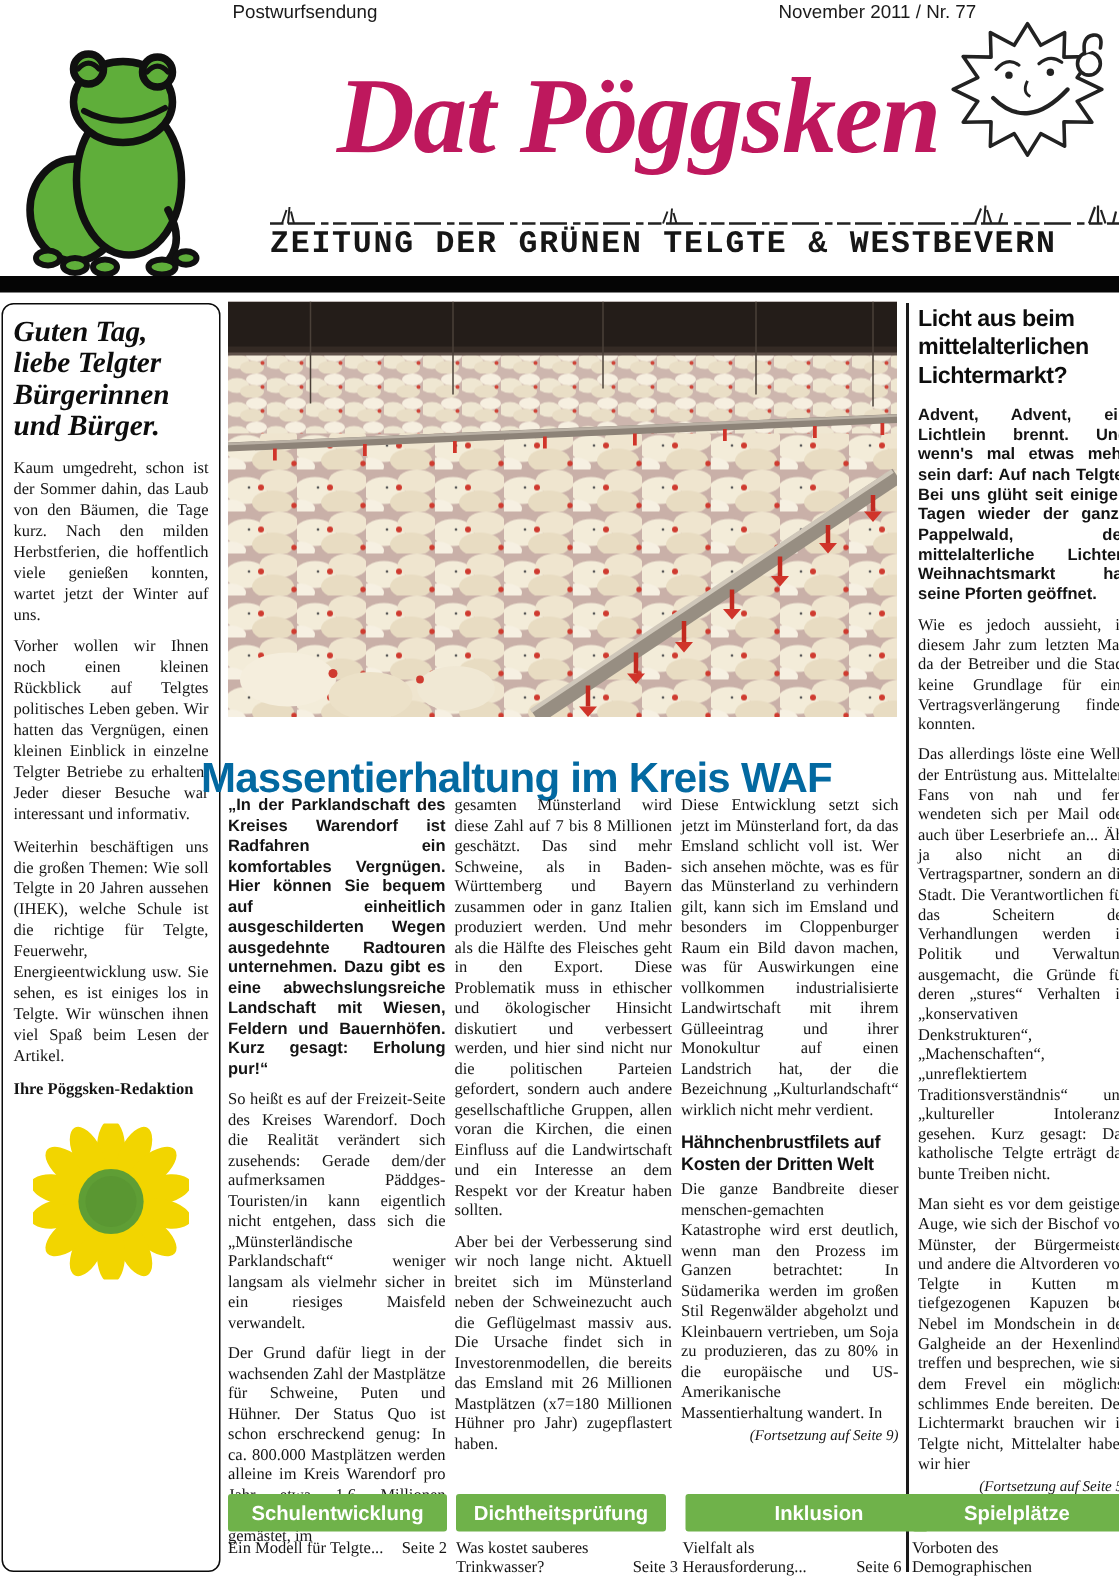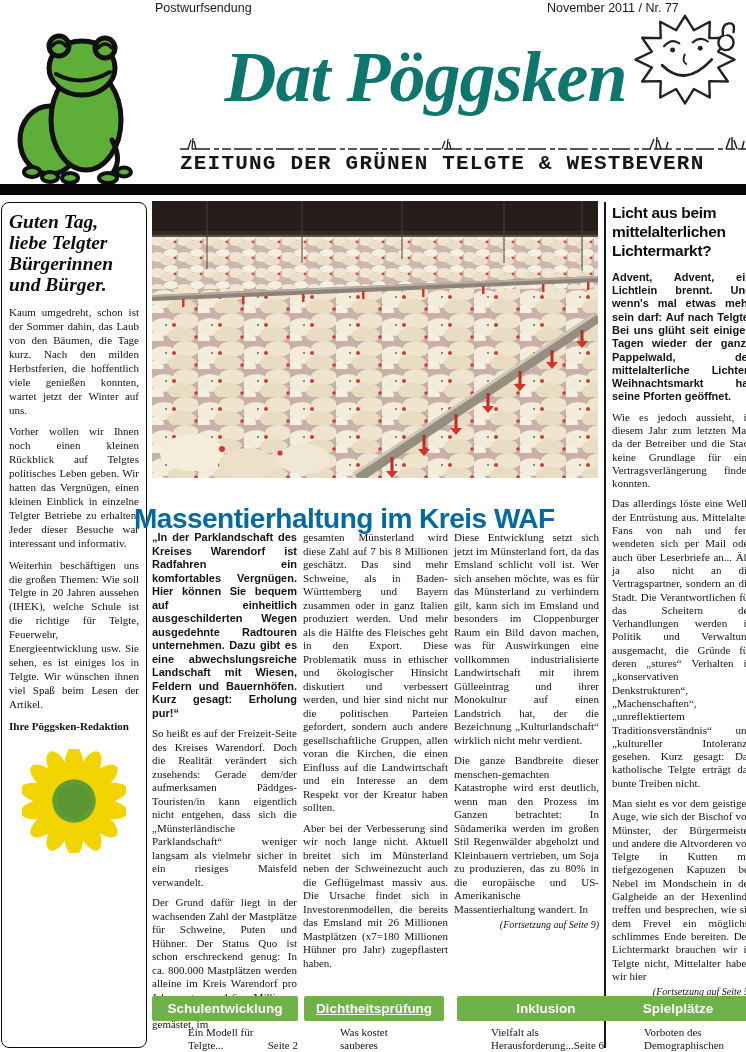--- a/index.html
+++ b/index.html
@@ -6,21 +6,21 @@
   body{
     position:relative;width:746px;height:1052px;background:#fff;overflow:hidden;
     font-family:"Liberation Serif", serif;color:#141414;
   }
   .abs{position:absolute;}
   
   .small-label{font-family:"Liberation Sans",sans-serif;font-size:12.5px;color:#1a1a1a;}
   .masthead-title{
     left:168px;top:40px;width:515px;text-align:center;
     font-family:"Liberation Serif",serif;font-weight:bold;font-style:italic;
-    font-size:72px;line-height:1.05;color:#0f766e;letter-spacing:-1px;white-space:nowrap;
+    font-size:72px;line-height:1.05;color:#be185d;letter-spacing:-1px;white-space:nowrap;
   }
   .masthead-subtitle{
     left:180px;top:152px;width:566px;text-align:left;
     font-family:Liberation Mono, monospace;font-weight:bold;font-size:21px;
     letter-spacing:1.2px;color:#161616;white-space:nowrap;
   }
   .topbar{left:0;top:184px;width:746px;height:11px;background:#050505;}
   
   .edit-box{
     left:1px;top:202px;width:146px;height:846px;box-sizing:border-box;
@@ -60,28 +60,28 @@
   
   .teaser-btn{
     top:996px;height:25px;display:flex;align-items:center;justify-content:center;
     background:#6fb24a;color:#fff;font-family:"Liberation Sans",sans-serif;
     font-weight:bold;font-size:13.5px;border-radius:2px;cursor:pointer;
   }
   .teaser-txt{
     top:1026px;display:flex;justify-content:space-between;align-items:flex-end;
     font-size:11px;line-height:13px;
   }
-  .teaser-txt .t{max-width:72%;margin-left:36px;}
+  .teaser-txt .t{max-width:72%;}
   .teaser-txt .pg{white-space:nowrap;}
 </style>
 </head>
 <body>
 
 <div class="abs small-label" style="left:155px;top:1px;">Postwurfsendung</div>
-<div class="abs small-label" style="left:547px;top:1px;">November 2011 / Nr. 77</div>
+<div class="abs small-label" style="left:519px;top:1px;">November 2011 / Nr. 77</div>
 
 <svg class="abs" style="left:12px;top:22px;" width="124" height="162" viewBox="0 0 124 162">
   <ellipse cx="38" cy="118" rx="30" ry="34" fill="#5fae3a" stroke="#101010" stroke-width="5"></ellipse>
   <ellipse cx="74" cy="98" rx="35" ry="50" fill="#5fae3a" stroke="#101010" stroke-width="5"></ellipse>
   <ellipse cx="70" cy="46" rx="33" ry="27" fill="#5fae3a" stroke="#101010" stroke-width="5"></ellipse>
   <circle cx="47" cy="24" r="10" fill="#5fae3a" stroke="#101010" stroke-width="5"></circle>
   <circle cx="93" cy="26" r="10" fill="#5fae3a" stroke="#101010" stroke-width="5"></circle>
   <path d="M40,24 Q47,16 54,24" fill="none" stroke="#101010" stroke-width="3.5" stroke-linecap="round"></path>
   <path d="M86,26 Q93,18 100,26" fill="none" stroke="#101010" stroke-width="3.5" stroke-linecap="round"></path>
   <path d="M44,52 Q70,66 98,50" fill="none" stroke="#101010" stroke-width="4" stroke-linecap="round"></path>
@@ -224,37 +224,38 @@
     <p class="lead-sans">„In der Parklandschaft des Kreises Warendorf ist Radfahren ein komfortables Vergnügen. Hier können Sie bequem auf einheitlich ausgeschilderten Wegen ausgedehnte Radtouren unternehmen. Dazu gibt es eine abwechslungsreiche Landschaft mit Wiesen, Feldern und Bauernhöfen. Kurz gesagt: Erholung pur!“</p>
     <p>So heißt es auf der Freizeit-Seite des Kreises Warendorf. Doch die Realität verändert sich zusehends: Gerade dem/der aufmerksamen Päddges-Touristen/in kann eigentlich nicht entgehen, dass sich die „Münsterländische Parklandschaft“ weniger langsam als vielmehr sicher in ein riesiges Maisfeld verwandelt.</p>
     <p>Der Grund dafür liegt in der wachsenden Zahl der Mastplätze für Schweine, Puten und Hühner. Der Status Quo ist schon erschreckend genug: In ca. 800.000 Mastplätzen werden alleine im Kreis Warendorf pro Jahr etwa 1,6 Millionen Schweine zur Schlachtreife gemästet, im</p>
   </div>
   <div class="main-col">
     <p>gesamten Münsterland wird diese Zahl auf 7 bis 8 Millionen geschätzt. Das sind mehr Schweine, als in Baden-Württemberg und Bayern zusammen oder in ganz Italien produziert werden. Und mehr als die Hälfte des Fleisches geht in den Export. Diese Problematik muss in ethischer und ökologischer Hinsicht diskutiert und verbessert werden, und hier sind nicht nur die politischen Parteien gefordert, sondern auch andere gesellschaftliche Gruppen, allen voran die Kirchen, die einen Einfluss auf die Landwirtschaft und ein Interesse an dem Respekt vor der Kreatur haben sollten.</p>
     <p>Aber bei der Verbesserung sind wir noch lange nicht. Aktuell breitet sich im Münsterland neben der Schweinezucht auch die Geflügelmast massiv aus. Die Ursache findet sich in Investorenmodellen, die bereits das Emsland mit 26 Millionen Mastplätzen (x7=180 Millionen Hühner pro Jahr) zugepflastert haben.</p>
   </div>
   <div class="main-col">
     <p>Diese Entwicklung setzt sich jetzt im Münsterland fort, da das Emsland schlicht voll ist. Wer sich ansehen möchte, was es für das Münsterland zu verhindern gilt, kann sich im Emsland und besonders im Cloppenburger Raum ein Bild davon machen, was für Auswirkungen eine vollkommen industrialisierte Landwirtschaft mit ihrem Gülleeintrag und ihrer Monokultur auf einen Landstrich hat, der die Bezeichnung „Kulturlandschaft“ wirklich nicht mehr verdient.</p>
+    <div class="subhead">Hähnchenbrustfilets auf Kosten der Dritten Welt</div>
     <p>Die ganze Bandbreite dieser menschen-gemachten Katastrophe wird erst deutlich, wenn man den Prozess im Ganzen betrachtet: In Südamerika werden im großen Stil Regenwälder abgeholzt und Kleinbauern vertrieben, um Soja zu produzieren, das zu 80% in die europäische und US-Amerikanische Massentierhaltung wandert. In</p>
     <div class="continuation">(Fortsetzung auf Seite 9)</div>
   </div>
 </div>
 
 <div class="abs col-rule"></div>
 <div class="abs right-col">
   <h2 class="right-head">Licht aus beim mittelalterlichen Lichtermarkt?</h2>
   <p class="lead-sans">Advent, Advent, ein Lichtlein brennt. Und wenn's mal etwas mehr sein darf: Auf nach Telgte. Bei uns glüht seit einigen Tagen wieder der ganze Pappelwald, der mittelalterliche Lichter-Weihnachtsmarkt hat seine Pforten geöffnet.</p>
   <p>Wie es jedoch aussieht, in diesem Jahr zum letzten Mal, da der Betreiber und die Stadt keine Grundlage für eine Vertragsverlängerung finden konnten.</p>
   <p>Das allerdings löste eine Welle der Entrüstung aus. Mittelalter-Fans von nah und fern wendeten sich per Mail oder auch über Leserbriefe an... Äh, ja also nicht an die Vertragspartner, sondern an die Stadt. Die Verantwortlichen für das Scheitern der Verhandlungen werden in Politik und Verwaltung ausgemacht, die Gründe für deren „stures“ Verhalten in „konservativen Denkstrukturen“, „Machenschaften“, „unreflektiertem Traditionsverständnis“ und „kultureller Intoleranz“ gesehen. Kurz gesagt: Das katholische Telgte erträgt das bunte Treiben nicht.</p>
   <p>Man sieht es vor dem geistigen Auge, wie sich der Bischof von Münster, der Bürgermeister und andere die Altvorderen von Telgte in Kutten mit tiefgezogenen Kapuzen bei Nebel im Mondschein in der Galgheide an der Hexenlinde treffen und besprechen, wie sie dem Frevel ein möglichst schlimmes Ende bereiten. Den Lichtermarkt brauchen wir in Telgte nicht, Mittelalter haben wir hier</p>
   <div class="continuation">(Fortsetzung auf Seite 5)</div>
 </div>
 
 <div class="abs teaser-btn" style="left:152px;width:146px;">Schulentwicklung</div>
-<div class="abs teaser-btn" style="left:304px;width:140px;text-decoration:underline;">Dichtheitsprüfung</div>
+<div class="abs teaser-btn" style="left:304px;width:140px;">Dichtheitsprüfung</div>
 <div class="abs teaser-btn" style="left:457px;width:146px;padding-left:16px;">Inklusion</div>
 <div class="abs teaser-btn" style="left:608px;width:140px;">Spielplätze</div>
 
 <div class="abs teaser-txt" style="left:152px;width:146px;">
   <span class="t">Ein Modell für Telgte...</span>
   <span class="pg">Seite 2</span>
 </div>
 <div class="abs teaser-txt" style="left:304px;width:148px;">
   <span class="t">Was kostet sauberes Trinkwasser?</span>
   <span class="pg">Seite 3</span>

